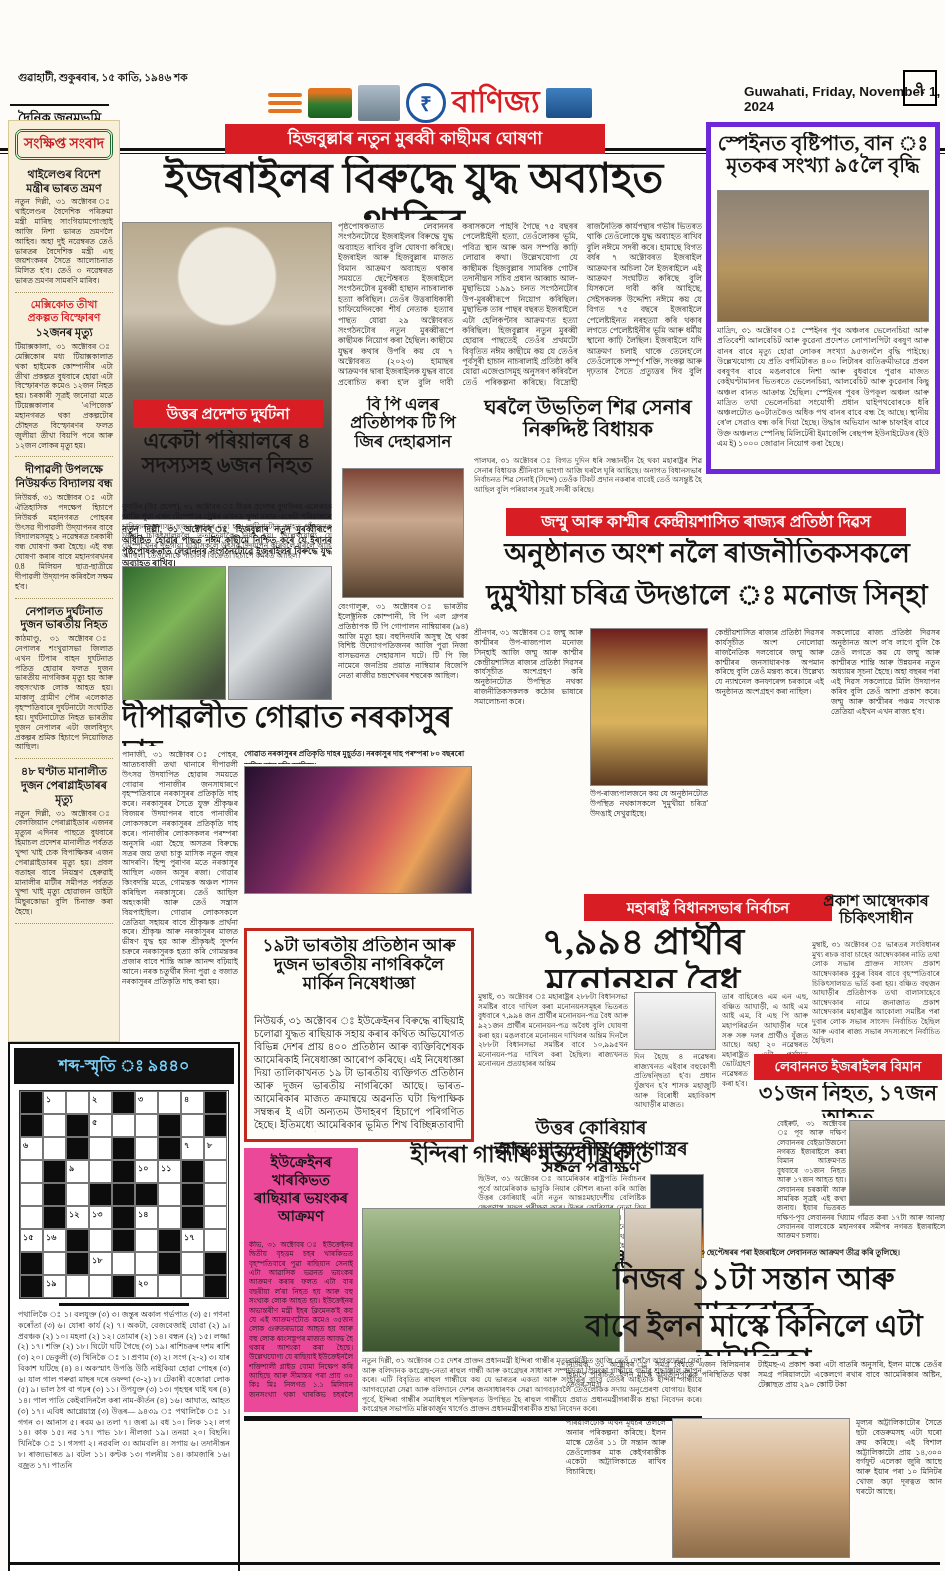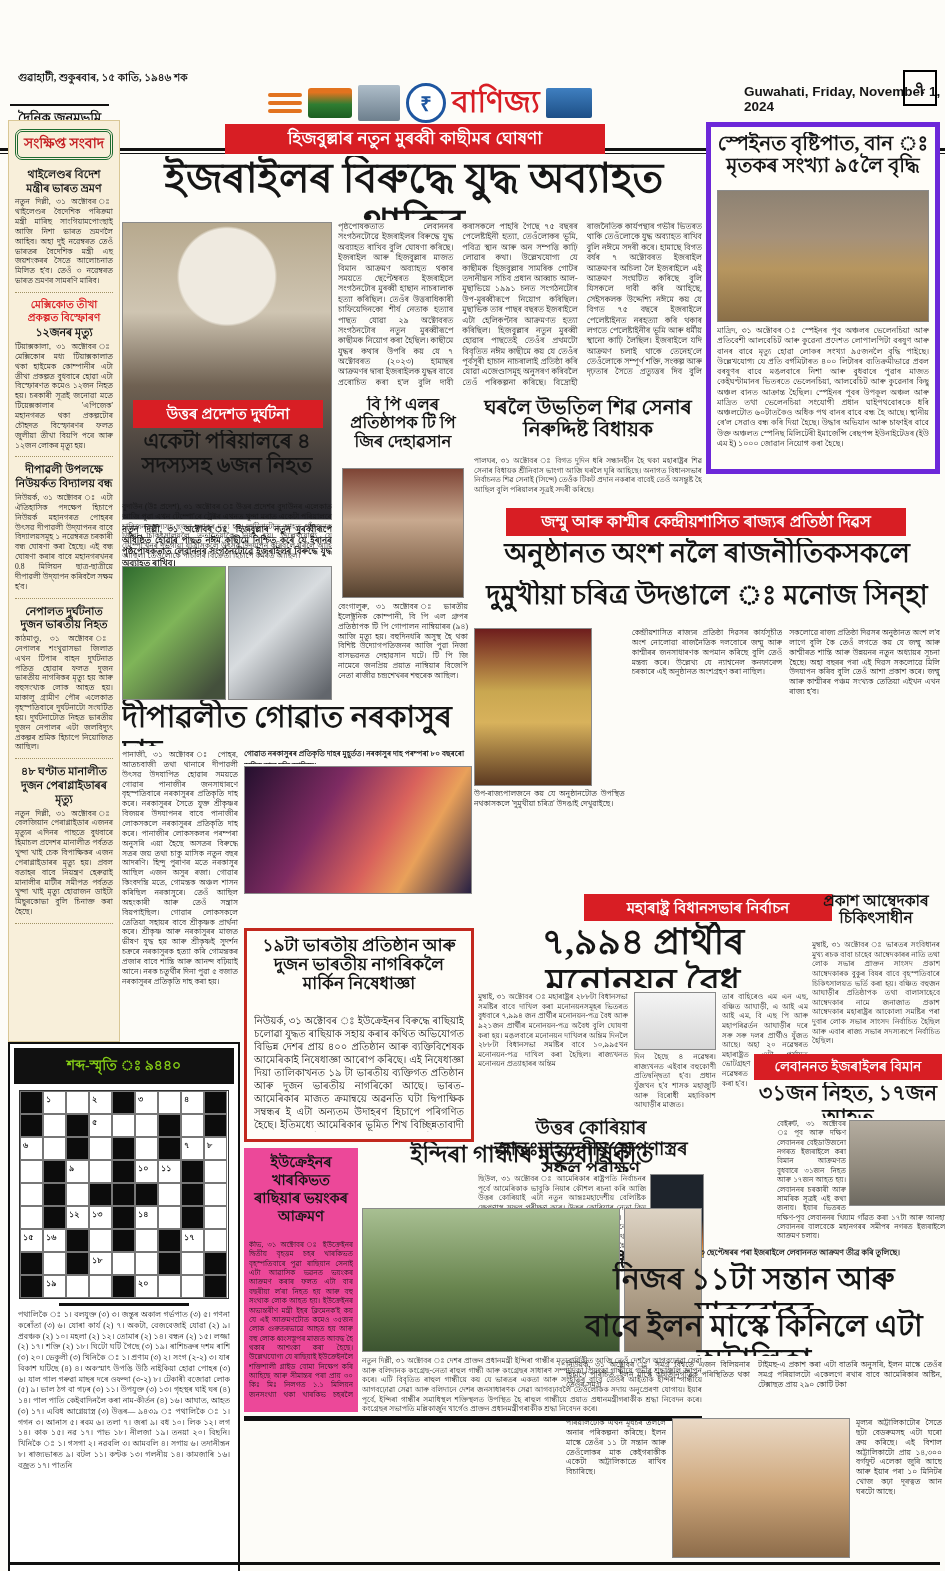--- a/index.html
+++ b/index.html
@@ -108,21 +108,21 @@
   
   #leb-kicker{left:754px;top:1054px;width:188px;height:26px;line-height:26px;font-size:13.5px;}
   #leb-headline{left:754px;top:1082px;width:188px;height:36px;font-size:21px;}
   #leb-body{left:754px;top:1120px;width:188px;height:126px;font-size:7.2px;margin-left:23px;}
   #photo-leb{float:right;width:116px;height:86px;margin:0 0 2px 3px;
     background:linear-gradient(180deg,#b5ada0,#928b7e 55%,#6d6960 100%);}
   #leb-tail{left:604px;top:1246px;width:338px;height:13px;font-size:7.8px;font-weight:bold;text-align:center;}
   
   #cw-box{left:8px;top:1042px;width:232px;height:532px;border:2px solid #111;box-sizing:border-box;
           background:#fff;padding:4px;}
-  #cw-title{background:#111;color:#84cc16;font-weight:bold;font-size:14px;text-align:center;
+  #cw-title{background:#111;color:#7dd3fc;font-weight:bold;font-size:16px;text-align:center;
             height:36px;line-height:36px;}
   #cw-grid{width:208px;margin:6px auto 4px;display:grid;grid-template-columns:repeat(9,23px);
            grid-auto-rows:23px;border:1px solid #333;box-sizing:content-box;}
   .cw-cell{border:1px solid #777;box-sizing:border-box;position:relative;background:#fff;}
   .cw-cell.black{background:#0c0c0c;}
   .cw-num{position:absolute;top:1px;left:2px;font-size:8px;font-weight:bold;}
   #cw-divider{width:130px;height:3px;background:#111;margin:4px auto;}
   #cw-clues{margin:2px 4px;font-size:7.8px;text-align:justify;line-height:1.38;height:218px;overflow:hidden;}
   
   #ukr-box{left:244px;top:1148px;width:114px;height:264px;background:#ec4899;box-sizing:border-box;padding:5px;}
@@ -223,20 +223,21 @@
   <div class="abs ph" id="photo-bpl"></div>
   <div class="abs jtext" id="bpl-body">বেংগালুৰু, ৩১ অক্টোবৰ ঃ ভাৰতীয় ইলেক্ট্ৰনিক কোম্পানী, বি পি এল গ্ৰুপৰ প্ৰতিষ্ঠাপক টি পি গোপালন নাম্বিয়াৰৰ (৯৪) আজি মৃত্যু হয়। বহুদিনধৰি অসুস্থ হৈ থকা বিশিষ্ট উদ্যোগপতিজনৰ আজি পুৱা নিজা বাসভৱনত দেহাৱসান ঘটে। টি পি জি নামেৰে জনপ্ৰিয় প্ৰয়াত নাম্বিয়াৰ বিজেপি নেতা ৰাজীৱ চন্দ্ৰশেখৰৰ শহুৰেক আছিল।</div>
 
   <div class="abs hl" id="ss-headline">ঘৰলৈ উভতিল শিৱ সেনাৰ নিৰুদ্দিষ্ট বিধায়ক</div>
   <div class="abs jtext" id="ss-body">পালঘৰ, ৩১ অক্টোবৰ ঃ বিগত দুদিন ধৰি সন্ধানহীন হৈ থকা মহাৰাষ্ট্ৰৰ শিৱ সেনাৰ বিধায়ক শ্ৰীনিবাস ভাংগা আজি ঘৰলৈ ঘূৰি আহিছে। অনাগত বিধানসভাৰ নিৰ্বাচনত শিৱ সেনাই (সিন্দে) তেওঁক টিকট প্ৰদান নকৰাৰ বাবেই তেওঁ অসন্তুষ্ট হৈ আছিল বুলি পৰিয়ালৰ সূত্ৰই সদৰী কৰিছে।</div>
 
   <div class="abs kicker" id="jk-kicker">জম্মু আৰু কাশ্মীৰ কেন্দ্ৰীয়শাসিত ৰাজ্যৰ প্ৰতিষ্ঠা দিৱস</div>
   <div class="abs hl" id="jk-h1">অনুষ্ঠানত অংশ নলৈ ৰাজনীতিকসকলে</div>
   <div class="abs hl" id="jk-h2">দুমুখীয়া চৰিত্ৰ উদঙালে ঃ মনোজ সিন্হা</div>
   <div class="abs" id="jk-body">
+    <div class="col jtext">শ্ৰীনগৰ, ৩১ অক্টোবৰ ঃ জম্মু আৰু কাশ্মীৰৰ উপ-ৰাজ্যপাল মনোজ সিন্হাই আজি জম্মু আৰু কাশ্মীৰ কেন্দ্ৰীয়শাসিত ৰাজ্যৰ প্ৰতিষ্ঠা দিৱসৰ কাৰ্যসূচীত অংশগ্ৰহণ কৰি অনুষ্ঠানটোত উপস্থিত নথকা ৰাজনীতিকসকলক কঠোৰ ভাষাৰে সমালোচনা কৰে।</div>
     <div class="col">
       <div class="ph" id="photo-jk"></div>
       <div class="jtext">উপ-ৰাজ্যপালজনে কয় যে অনুষ্ঠানটোত উপস্থিত নথকাসকলে 'দুমুখীয়া চৰিত্ৰ' উদঙাই দেখুৱাইছে।</div>
     </div>
     <div class="col jtext">কেন্দ্ৰীয়শাসিত ৰাজ্যৰ প্ৰতিষ্ঠা দিৱসৰ কাৰ্যসূচীত অংশ নোলোৱা ৰাজনৈতিক দলবোৰে জম্মু আৰু কাশ্মীৰৰ জনসাধাৰণক অপমান কৰিছে বুলি তেওঁ মন্তব্য কৰে। উল্লেখ্য যে ন্যাশ্বনেল কনফাৰেন্স চৰকাৰে এই অনুষ্ঠানত অংশগ্ৰহণ কৰা নাছিল।</div>
     <div class="col jtext">সকলোৱে ৰাজ্য প্ৰতিষ্ঠা দিৱসৰ অনুষ্ঠানত অংশ ল'ব লাগে বুলি কৈ তেওঁ লগতে কয় যে জম্মু আৰু কাশ্মীৰত শান্তি আৰু উন্নয়নৰ নতুন অধ্যায়ৰ সূচনা হৈছে। অহা বছৰৰ পৰা এই দিৱস সকলোৱে মিলি উদযাপন কৰিব বুলি তেওঁ আশা প্ৰকাশ কৰে। জম্মু আৰু কাশ্মীৰৰ পঞ্চম সংখ্যক তেতিয়া এইখন এখন ৰাজ্য হ'ব।</div>
   </div>
 
   <div class="abs hl" id="goa-headline">দীপাৱলীত গোৱাত নৰকাসুৰ দাহ</div>
   <div class="abs jtext" id="goa-col1">পানাজী, ৩১ অক্টোবৰ ঃ পোহৰ, আতচবাজী তথা থানাৰে দীপাৱলী উৎসৱ উদযাপিত হোৱাৰ সময়তে গোৱাৰ পানাজীৰ জনসাধাৰণে বৃহস্পতিবাৰে নৰকাসুৰৰ প্ৰতিকৃতি দাহ কৰে। নৰকাসুৰৰ সৈতে যুক্ত শ্ৰীকৃষ্ণৰ বিজয়ৰ উদযাপনৰ বাবে পানাজীৰ লোকসকলে নৰকাসুৰৰ প্ৰতিকৃতি দাহ কৰে। পানাজীৰ লোকসকলৰ পৰম্পৰা অনুসৰি এয়া হৈছে অসতৰ বিৰুদ্ধে সতৰ জয় তথা চাকু মাসিক নতুন বছৰ আদৰণি। হিন্দু পুৰাণৰ মতে নৰকাসুৰ আছিল এজন অসুৰ ৰজা। গোৱাৰ কিংবদন্তি মতে, গোমন্তক অঞ্চল শাসন কৰিছিল নৰকাসুৰে। তেওঁ আছিল অহংকাৰী আৰু তেওঁ সন্ত্ৰাস বিয়পাইছিল। গোৱাৰ লোকসকলে তেতিয়া সহায়ৰ বাবে শ্ৰীকৃষ্ণক প্ৰাৰ্থনা কৰে। শ্ৰীকৃষ্ণ আৰু নৰকাসুৰৰ মাজত ভীষণ যুদ্ধ হয় আৰু শ্ৰীকৃষ্ণই সুদৰ্শন চক্ৰৰে নৰকাসুৰক হত্যা কৰি গোমন্তকৰ প্ৰজাৰ বাবে শান্তি আৰু আনন্দ বঢ়িয়াই আনে। নৰক চতুৰ্থীৰ দিনা পুৱা ৫ বজাত নৰকাসুৰৰ প্ৰতিকৃতি দাহ কৰা হয়।</div>

